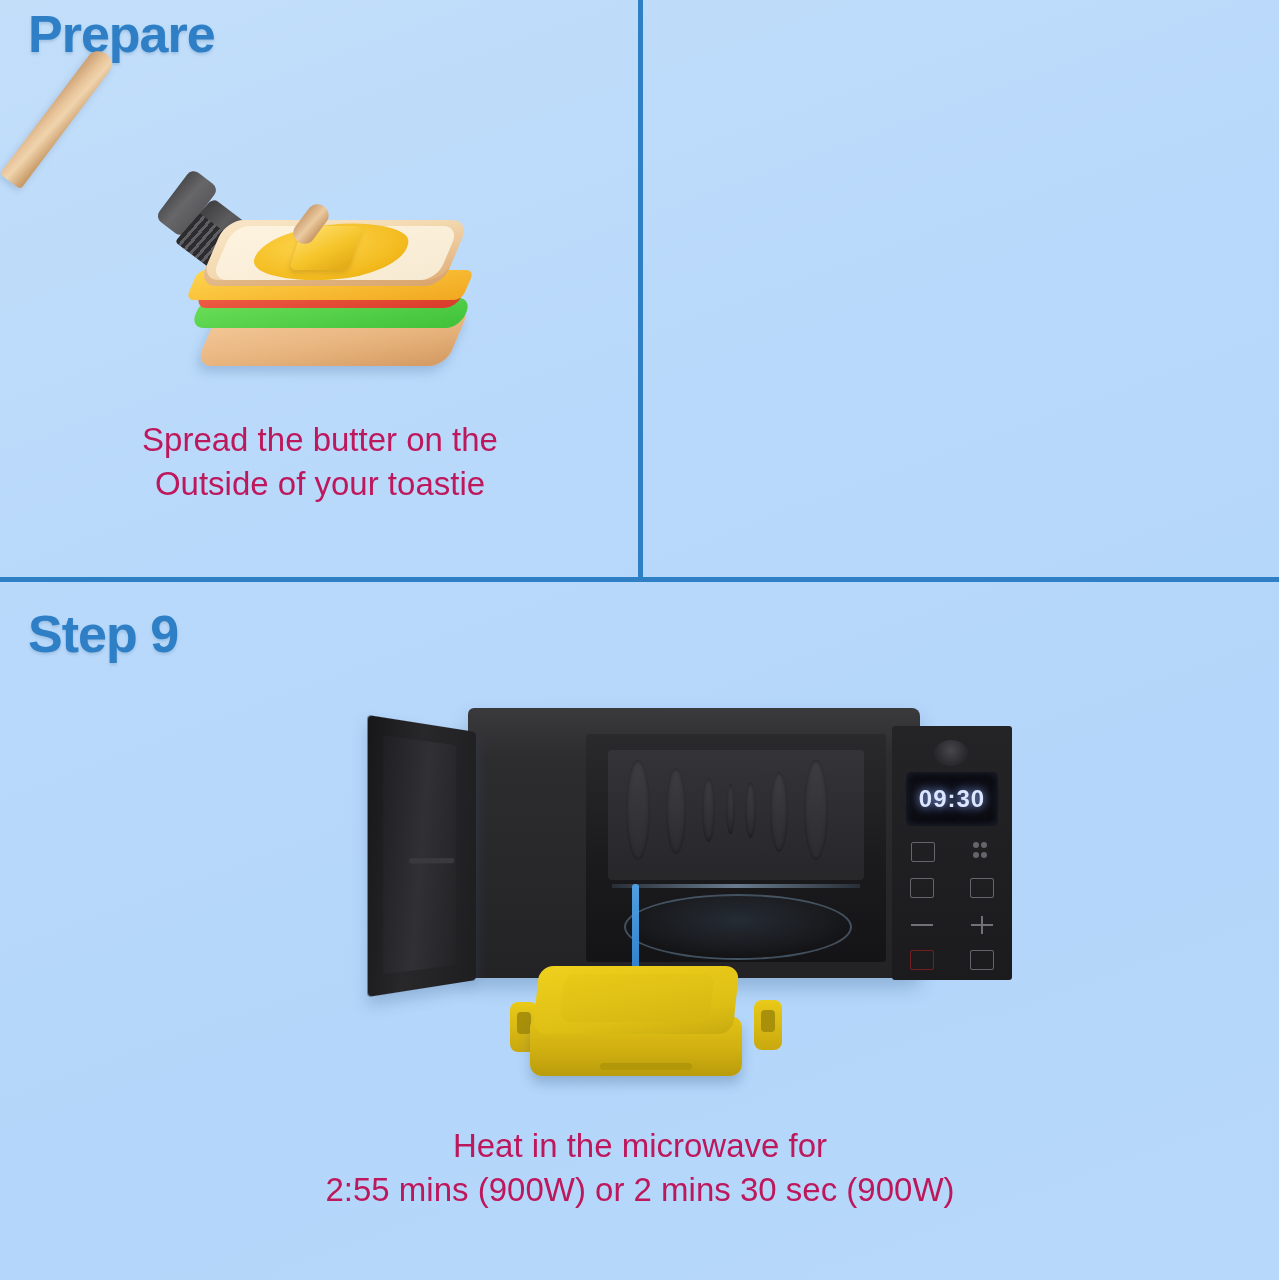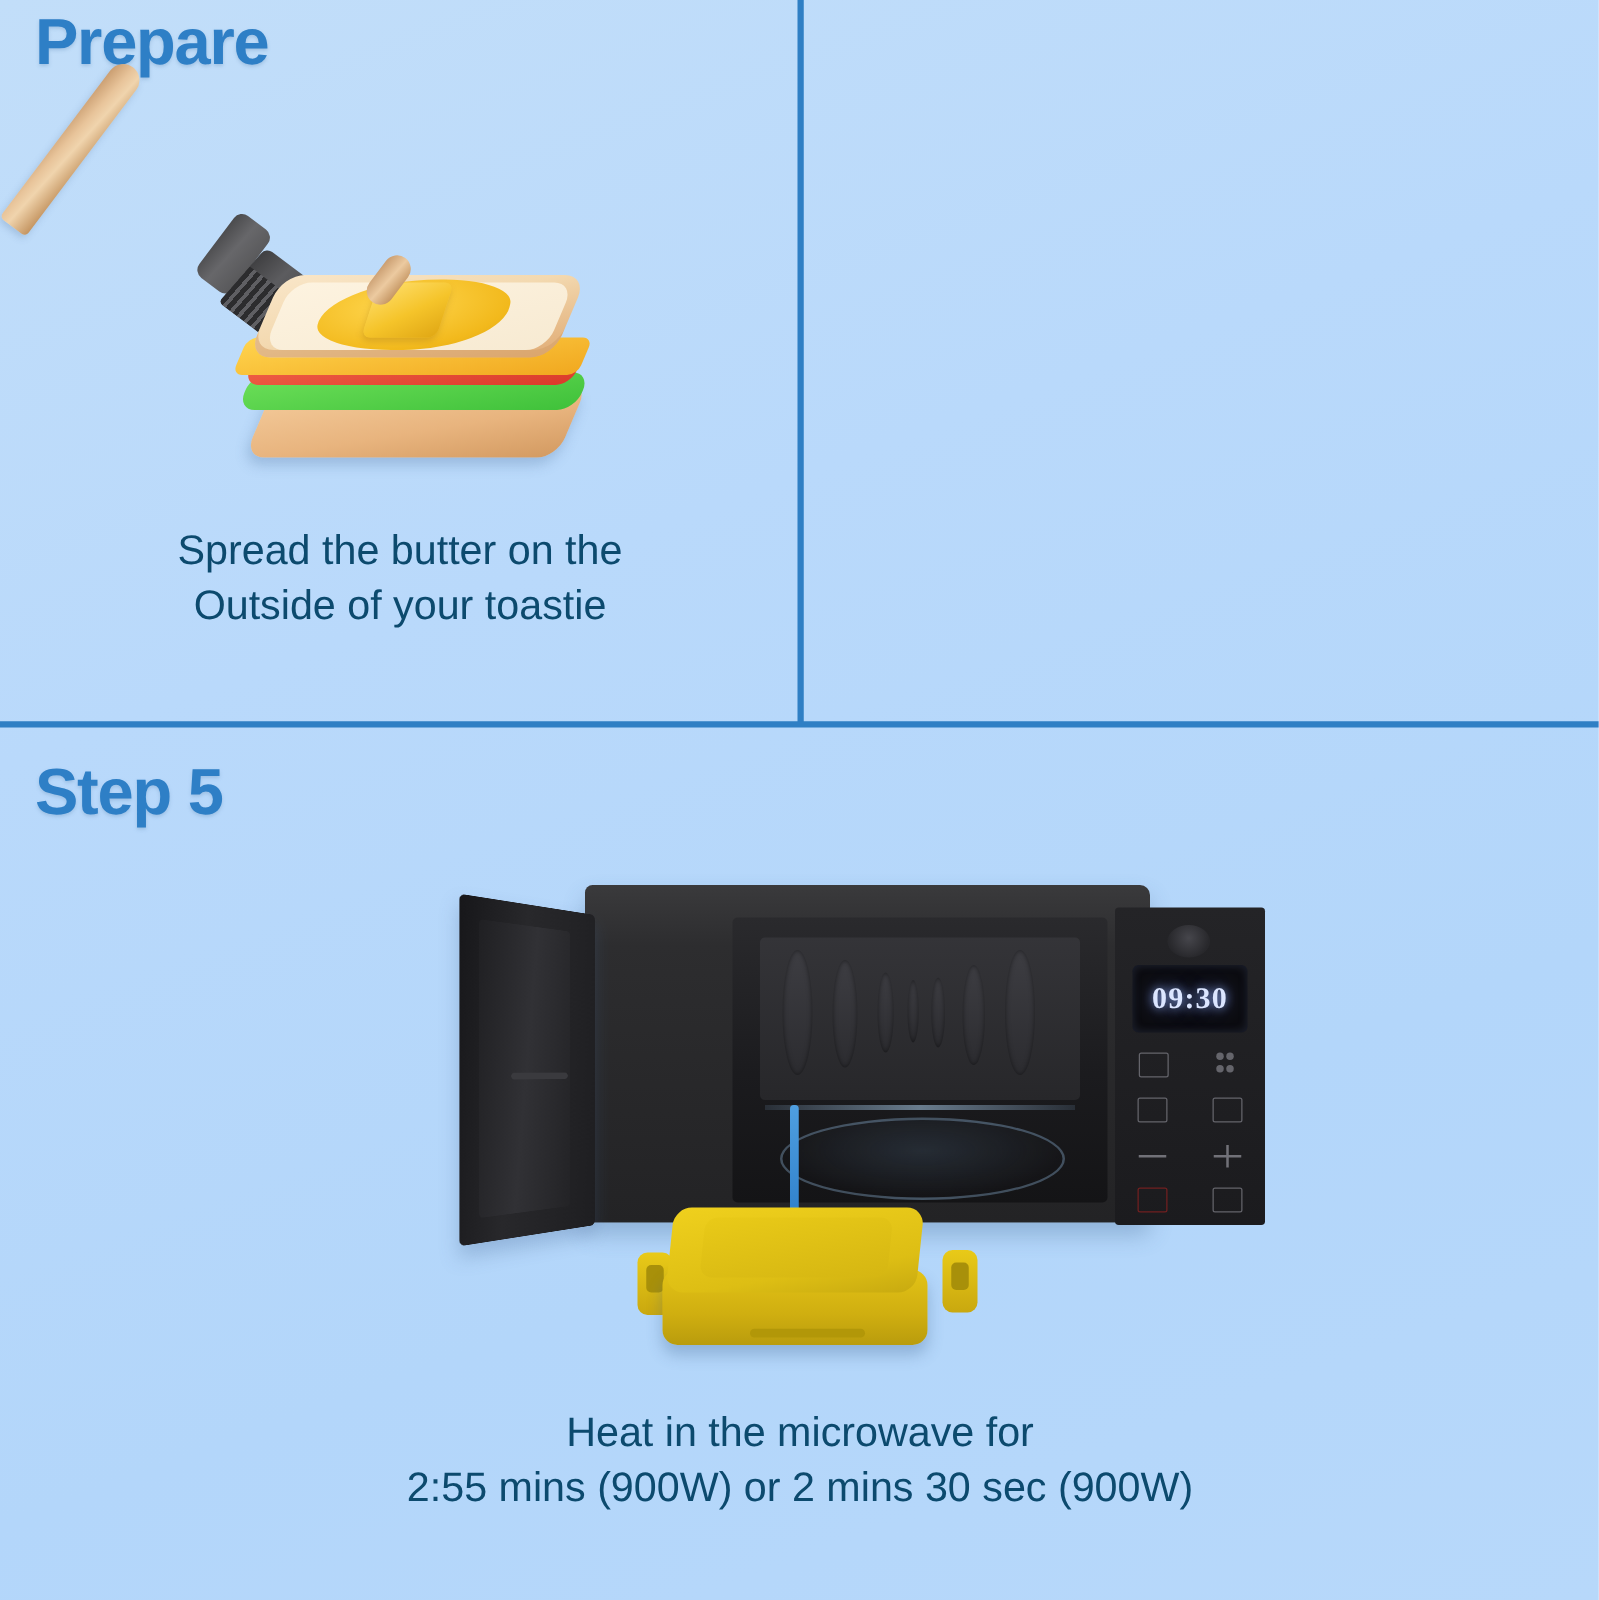--- a/index.html
+++ b/index.html
@@ -24,21 +24,21 @@
   .panel-heading{
     position:absolute;font-weight:bold;color:#2e7fc6;
     letter-spacing:-1px;line-height:1;
     text-shadow:0 2px 3px rgba(120,160,200,.45);
     white-space:nowrap;
   }
   .heading-prepare{left:28px;top:8px;font-size:52px;}
   .heading-step2{left:28px;top:26px;font-size:52px;}
 
   .caption{
-    position:absolute;text-align:center;color:#0c4a6e;
+    position:absolute;text-align:center;color:#be185d;
     font-size:33px;line-height:1.33;white-space:pre-line;
   }
   .caption-prepare{left:60px;top:418px;width:520px;}
   .caption-step2{left:190px;top:1124px;width:900px;}
 
   
   .art{position:absolute;}
   .brush{left:96px;top:46px;width:240px;height:200px;transform:rotate(0deg);}
   .brush-handle{
     position:absolute;left:0;top:0;width:26px;height:160px;
@@ -154,21 +154,21 @@
     background:linear-gradient(180deg,#242427 0%,#1b1b1e 100%);border-radius:3px;
   }
   .mw-logo{position:absolute;left:42px;top:14px;width:34px;height:26px;
     background:radial-gradient(circle at 50% 40%,#55555c 0%,#2a2a2e 70%);border-radius:50%;opacity:.7;}
   .mw-display{
     position:absolute;left:14px;top:46px;width:92px;height:54px;
     background:#0c0c10;border-radius:5px;display:flex;align-items:center;justify-content:center;
     box-shadow:inset 0 0 8px rgba(120,150,220,.18);
   }
   .mw-time{
-    font-family:Liberation Serif, serif;font-size:24px;font-weight:bold;color:#dce6ff;
+    font-family:Liberation Sans, sans-serif;font-size:24px;font-weight:bold;color:#dce6ff;
     letter-spacing:1px;text-shadow:0 0 8px rgba(150,180,255,.85),0 0 16px rgba(110,150,255,.5);
   }
   .mw-btn-row{position:absolute;left:0;width:120px;display:flex;justify-content:space-around;}
   .mw-ic{width:22px;height:18px;border:1.5px solid #7c7c84;border-radius:2px;opacity:.75;}
   .mw-ic.dots{border:0;display:flex;flex-wrap:wrap;width:20px;gap:2px;}
   .mw-ic.dots i{width:6px;height:6px;background:#7c7c84;border-radius:50%;display:block;}
   .mw-ic.plus,.mw-ic.minus{border:0;position:relative;}
   .mw-ic.plus:before,.mw-ic.plus:after,.mw-ic.minus:before{
     content:"";position:absolute;background:#8e8e96;}
   .mw-ic.plus:before{left:0;top:8px;width:22px;height:2px;}
@@ -241,21 +241,21 @@
   <div class="panel panel-step1">
     
 
     
 
     
     
   </div>
 
   <div class="panel panel-step2">
-    <div class="panel-heading heading-step2">Step 5</div>
+    <div class="panel-heading heading-step2">Step 9</div>
   </div>
 
   <div class="art microwave">
     <div class="mw-body">
       <div class="mw-cavity">
         <div class="mw-back">
           <div class="rib" style="left:18px;top:10px;width:24px;height:100px;"></div>
           <div class="rib" style="left:58px;top:18px;width:20px;height:86px;"></div>
           <div class="rib" style="left:94px;top:28px;width:13px;height:64px;"></div>
           <div class="rib" style="left:118px;top:34px;width:9px;height:50px;"></div>

